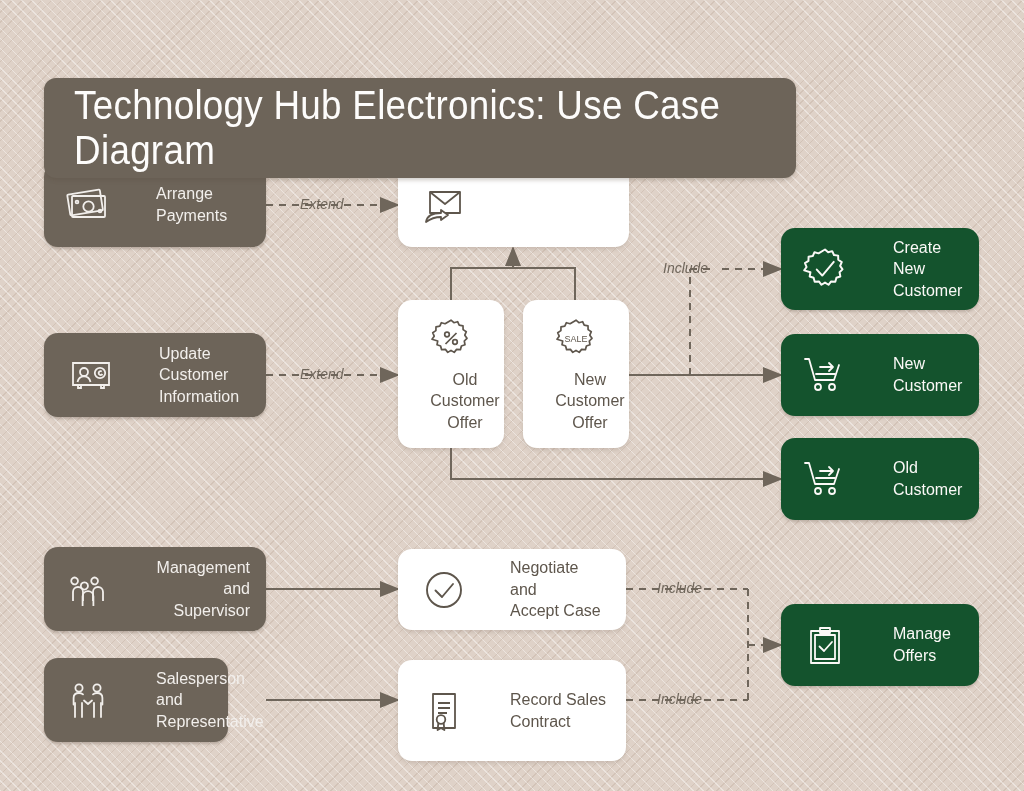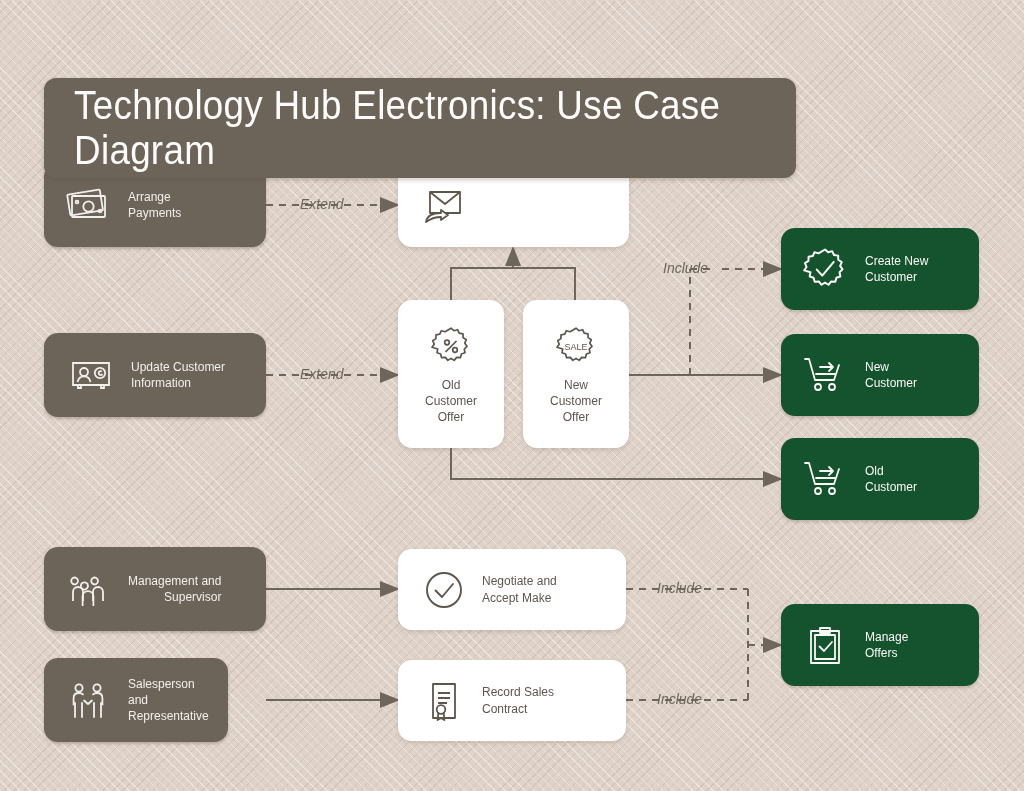--- a/index.html
+++ b/index.html
@@ -24,21 +24,21 @@
   .node{
     position:absolute;
     display:flex;align-items:center;
     border-radius:14px;
     box-sizing:border-box;
   }
   .node .ico{
     flex:0 0 auto;display:flex;align-items:center;justify-content:center;
   }
   .node .lbl{
-    font-size:12px;line-height:1.35;white-space:pre-line;
+    font-size:16px;line-height:1.35;white-space:pre-line;margin-left:28px;
   }
 
   
   .actor{
     background:#6d6459;
     padding:0 16px;
     box-shadow:0 2px 3px rgba(90,75,62,.30);
   }
   .actor .lbl{color:#f2efec;}
   .actor .ico{width:56px;height:48px;margin-right:12px;}
@@ -223,24 +223,24 @@
   </div>
 
   <div class="node usecase" style="left:398px;top:549px;width:228px;height:81px;padding:0 18px;">
     <div class="ico" style="width:56px;height:48px;margin-right:10px;">
       <svg class="isvg" width="48" height="48" viewBox="0 0 48 48" fill="none" stroke="#5e564c" stroke-width="1.9" stroke-linecap="round" stroke-linejoin="round">
         <circle cx="24" cy="24" r="17"></circle>
         <path d="M15.5 24.5 22 31l11-13"></path>
       </svg>
     </div>
     <div class="lbl">Negotiate and
-Accept Make</div>
-  </div>
-
-  <div class="node usecase" style="left:398px;top:660px;width:228px;height:81px;padding:8px 18px;">
+Accept Case</div>
+  </div>
+
+  <div class="node usecase" style="left:398px;top:660px;width:228px;height:101px;padding:8px 18px;">
     <div class="ico" style="width:56px;height:48px;margin-right:10px;">
       <svg class="isvg" width="44" height="46" viewBox="0 0 44 46" fill="none" stroke="#5e564c" stroke-width="1.8" stroke-linejoin="round">
         <path d="M11 6h22v34H11z"></path>
         <path d="M16 15h12M16 20h12M16 25h9"></path>
         <circle cx="19" cy="31.5" r="4.3" fill="#fff"></circle>
         <path d="M16.4 34.6 15.6 42l3.4-2.1 3.4 2.1-.8-7.4"></path>
       </svg>
     </div>
     <div class="lbl">Record Sales
 Contract</div>

